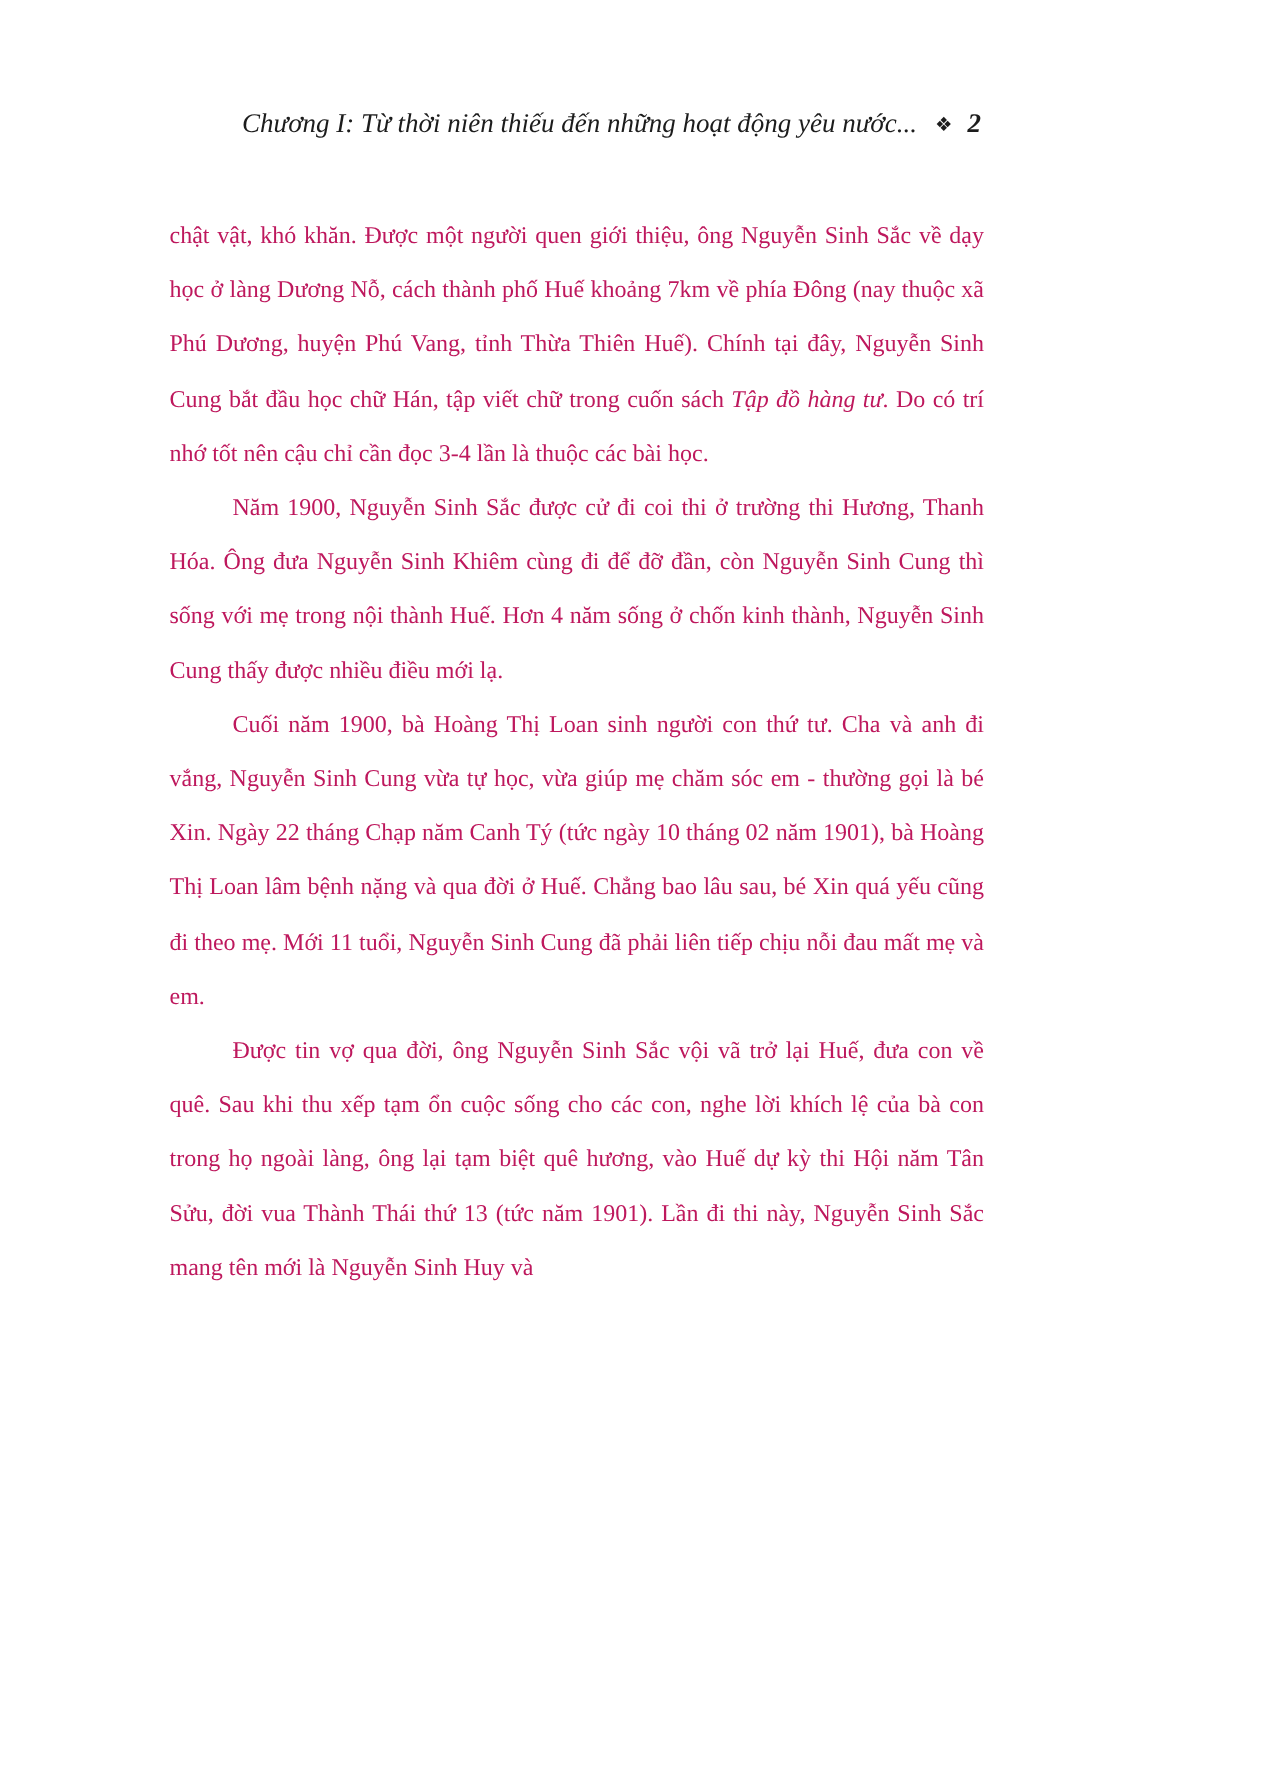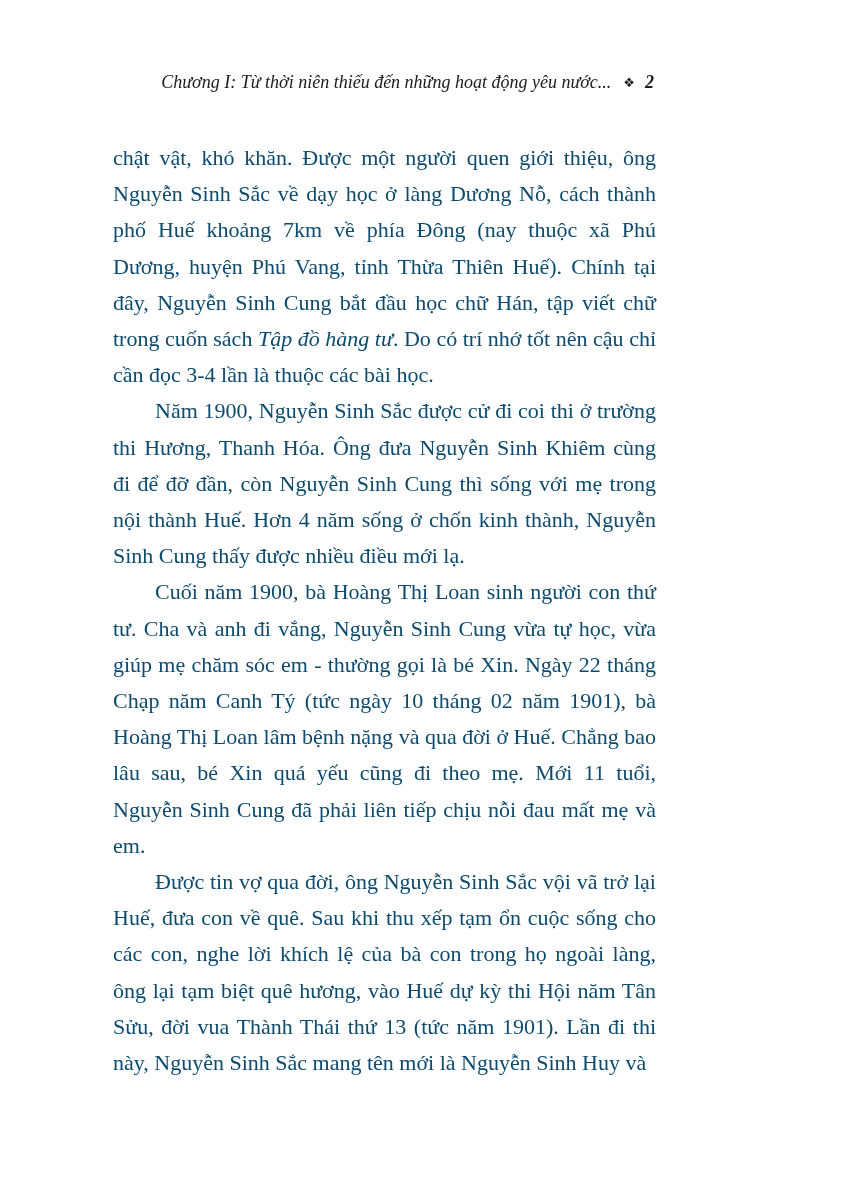--- a/index.html
+++ b/index.html
@@ -37,24 +37,24 @@
     margin: 0 10px 0 12px;
     position: relative;
     top: -1px;
   }
   .running-header .page-number {
     font-weight: bold;
     letter-spacing: 2px;
   }
   .body-text {
     margin-top: 44px;
-    font-size: 22px;
+    font-size: 16px;
     line-height: 36.2px;
     text-align: justify;
-    color: #0c4a6e;
+    color: #be185d;
   }
   .body-text p {
     margin: 0;
     padding: 0;
   }
   .body-text p.indent {
     text-indent: 42px;
   }
   .italic {
     font-style: italic;

